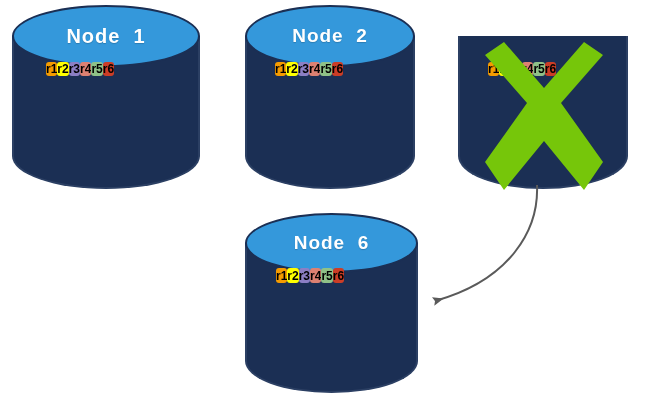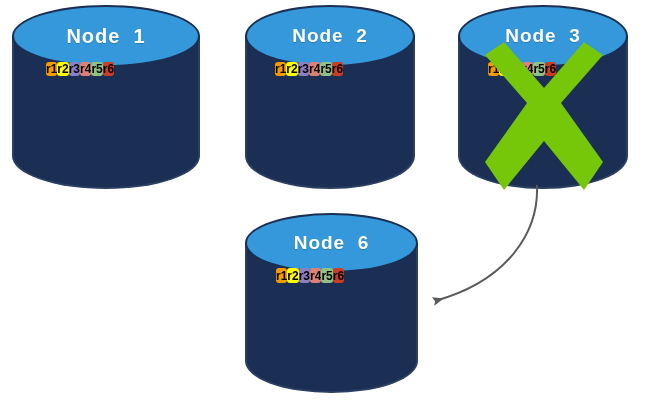--- a/index.html
+++ b/index.html
@@ -175,23 +175,20 @@
       <div class="row-bar" style="background:#8c7fc4">r3</div>
       <div class="row-bar" style="background:#dd8172">r4</div>
       <div class="row-bar" style="background:#8fc187">r5</div>
       <div class="row-bar" style="background:#cc3d26">r6</div>
     </div>
   </div>
 
   <div class="node" id="node-3">
     <div class="cyl-bottom"></div>
     <div class="cyl-body"></div>
-    <div class="cyl-top">
-      <span class="node-title">Node  3</span>
-    </div>
     <div class="rows">
       <div class="row-bar" style="background:#f59b00">r1</div>
       <div class="row-bar" style="background:#ffff00">r2</div>
       <div class="row-bar" style="background:#8c7fc4">r3</div>
       <div class="row-bar" style="background:#dd8172">r4</div>
       <div class="row-bar" style="background:#8fc187">r5</div>
       <div class="row-bar" style="background:#cc3d26">r6</div>
     </div>
   </div>
 

